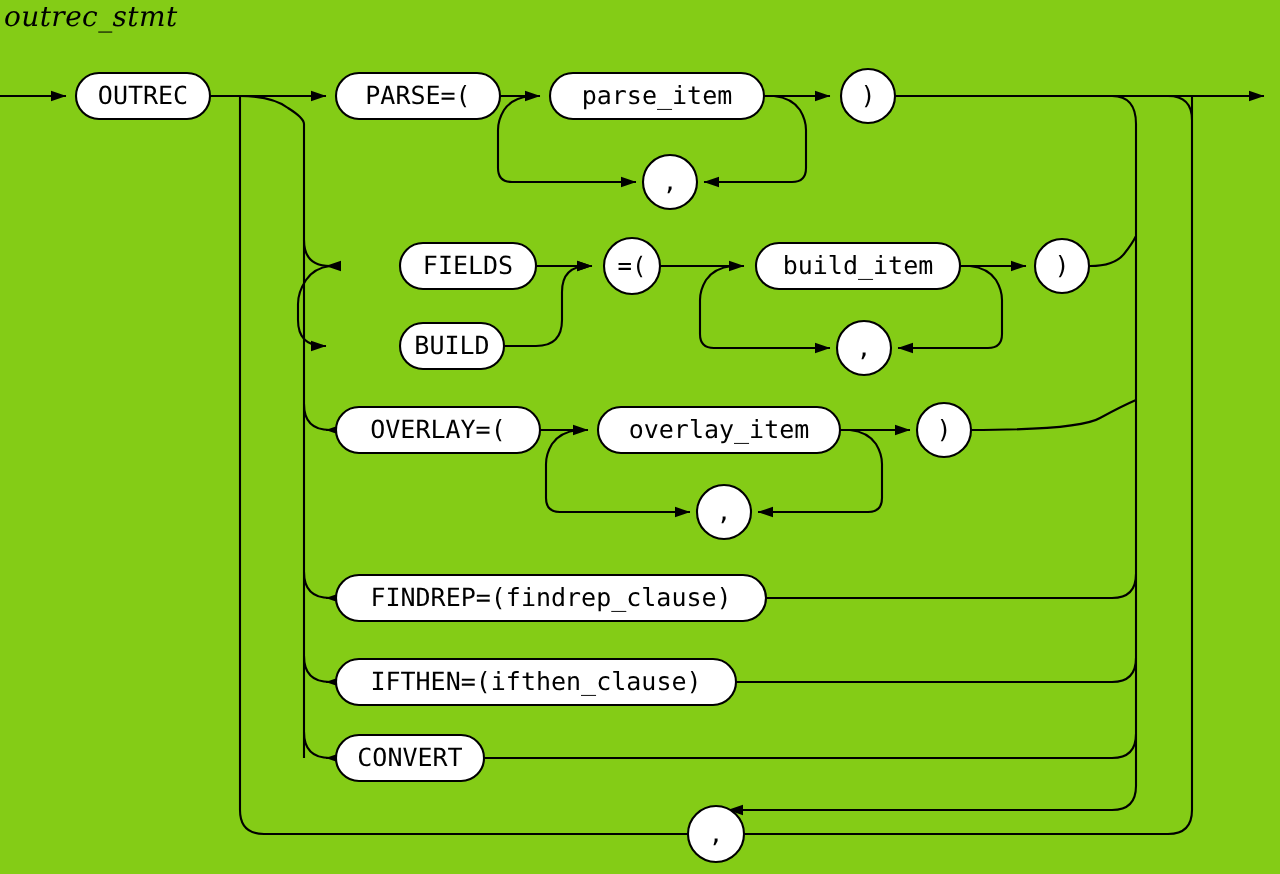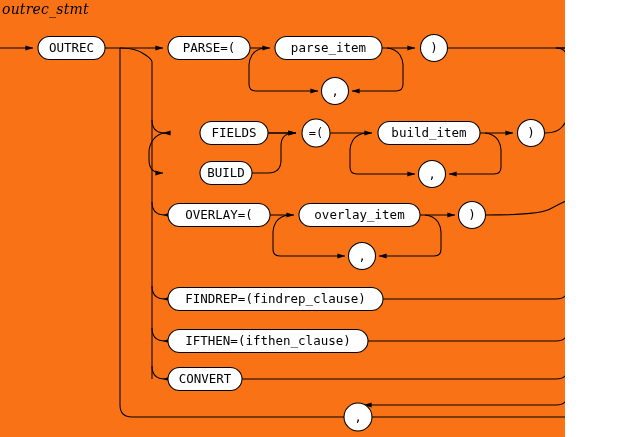--- a/index.html
+++ b/index.html
@@ -1,16 +1,16 @@
 <!DOCTYPE html>
 <html><head>
 <meta charset="utf-8">
 <style>
   html,body{margin:0;padding:0;background:#ffffff;}
-  #page{position:relative;width:565px;height:437px;background:#f97316;overflow:hidden;
+  #page{position:relative;width:640px;height:437px;background:#84cc16;overflow:hidden;
         font-family:"DejaVu Sans Mono",monospace;}
   #title{position:absolute;left:2px;top:1px;font-family:"DejaVu Serif",serif;
          font-style:italic;font-size:14px;color:#000;letter-spacing:.2px;white-space:pre;}
   svg{position:absolute;left:0;top:0;}
   .rail{fill:none;stroke:#000;stroke-width:1.05;}
   .term{fill:#ffffff;stroke:#000;stroke-width:1.05;}
   .lbl{font-family:"DejaVu Sans Mono",monospace;fill:#000;text-anchor:middle;
        dominant-baseline:middle;}
   .lbl-lg{font-size:12.5px;}
   .lbl-md{font-size:12px;}

